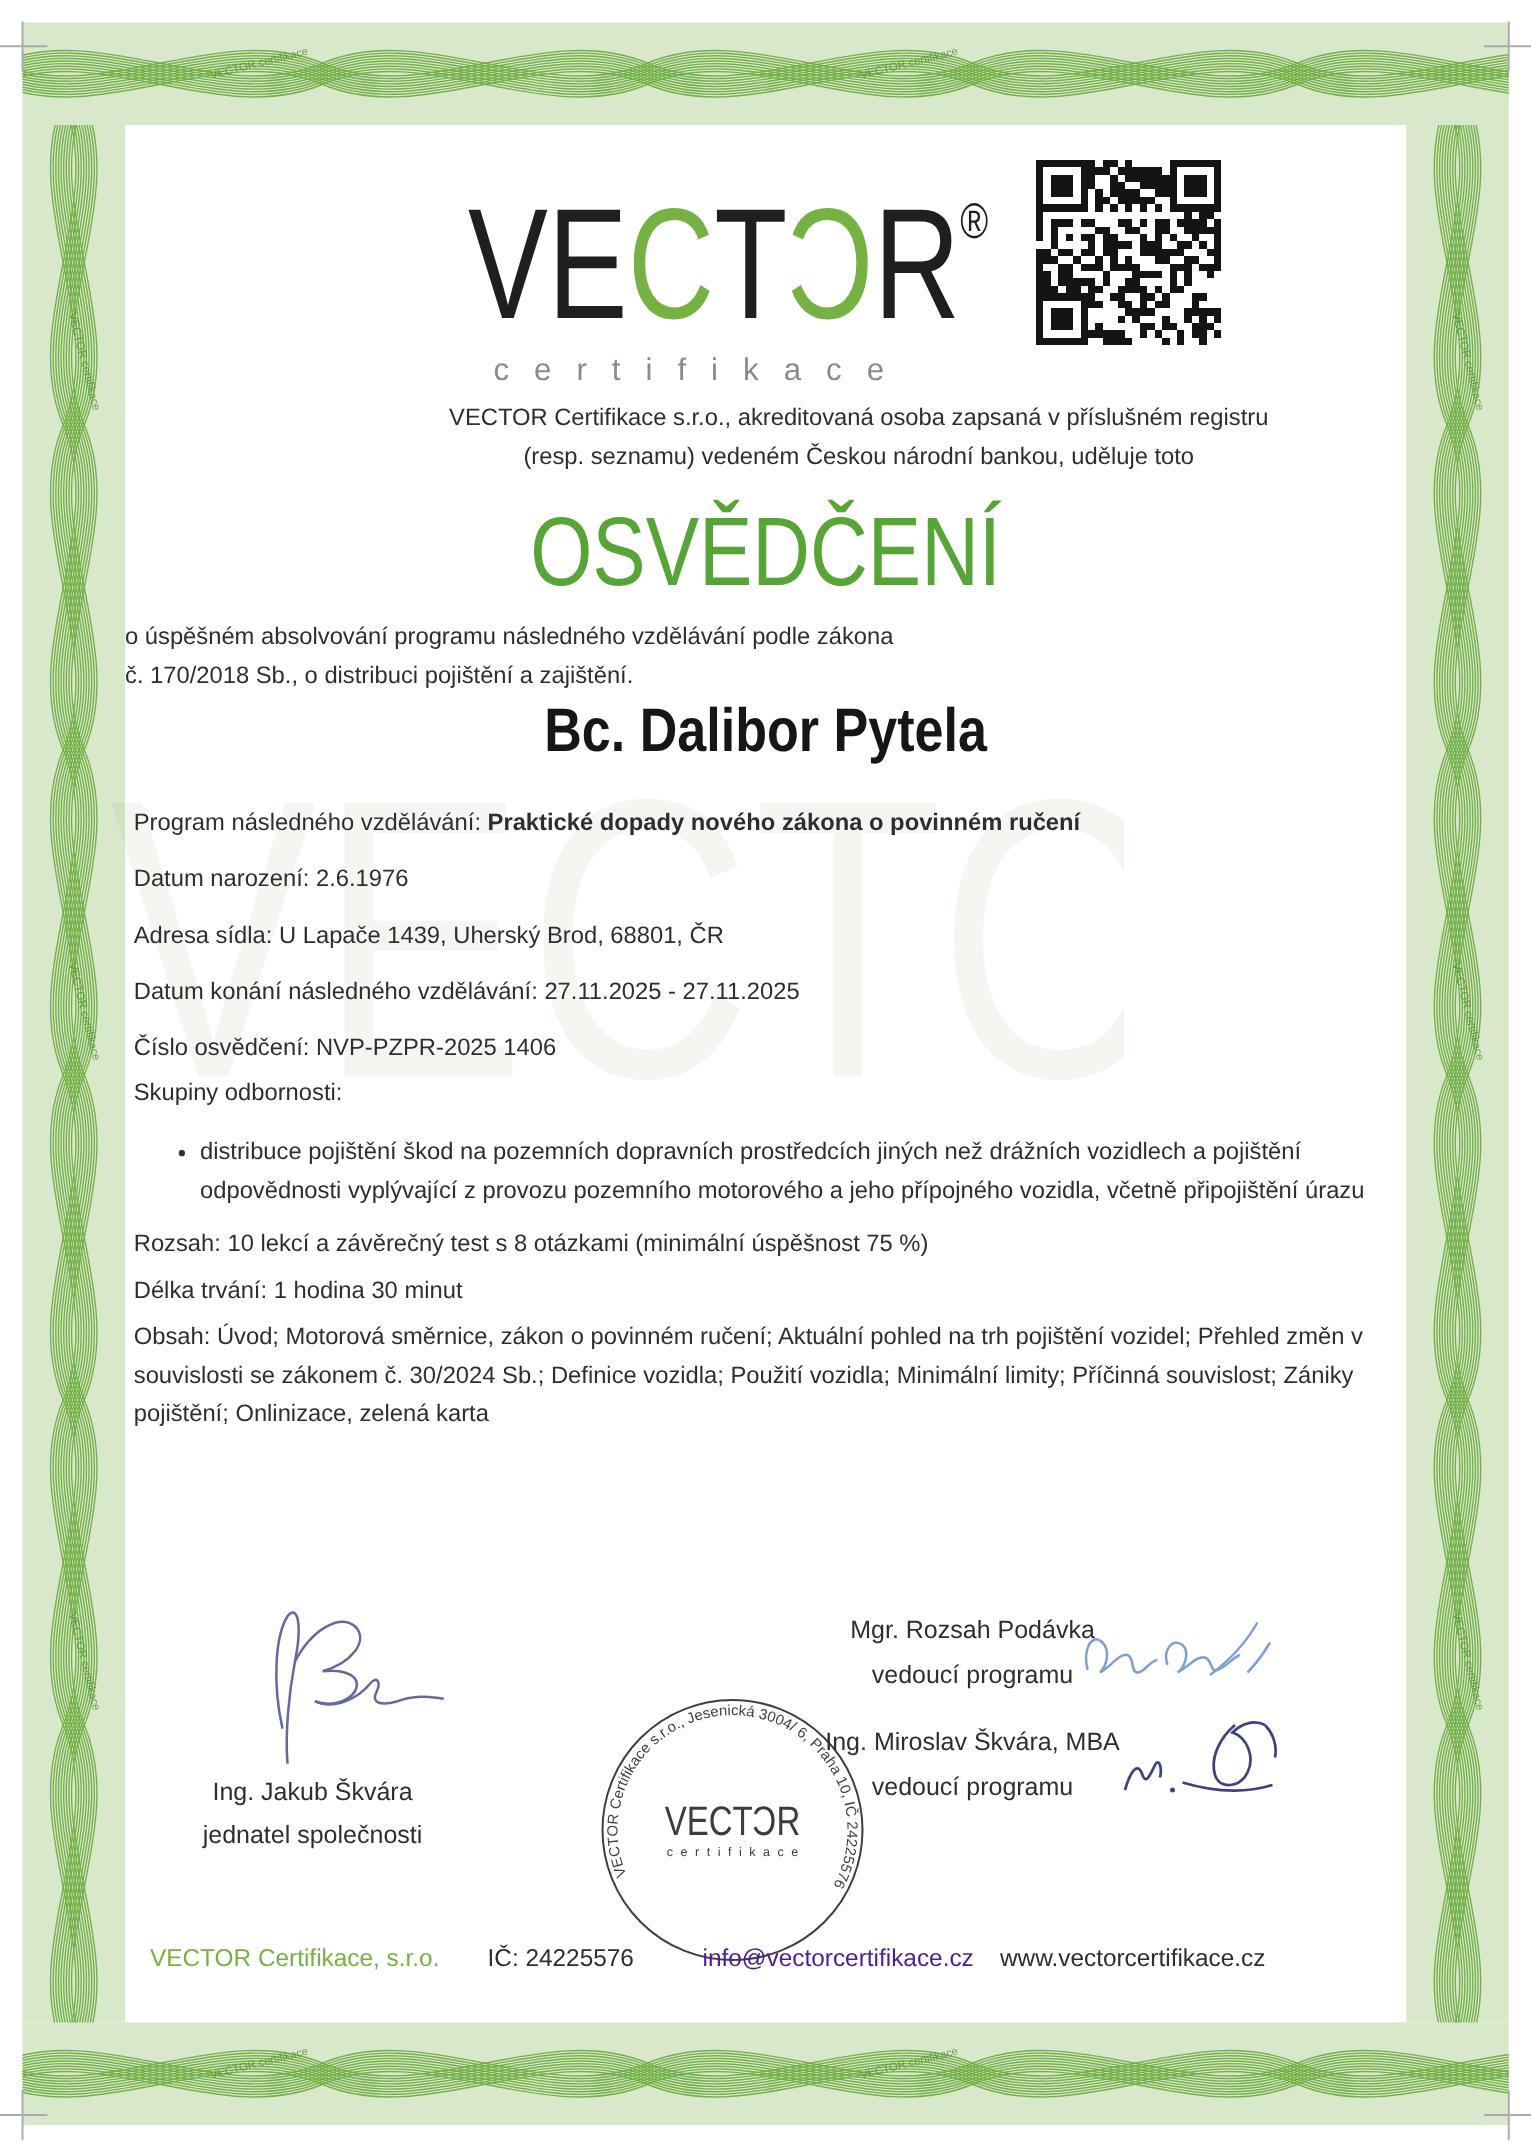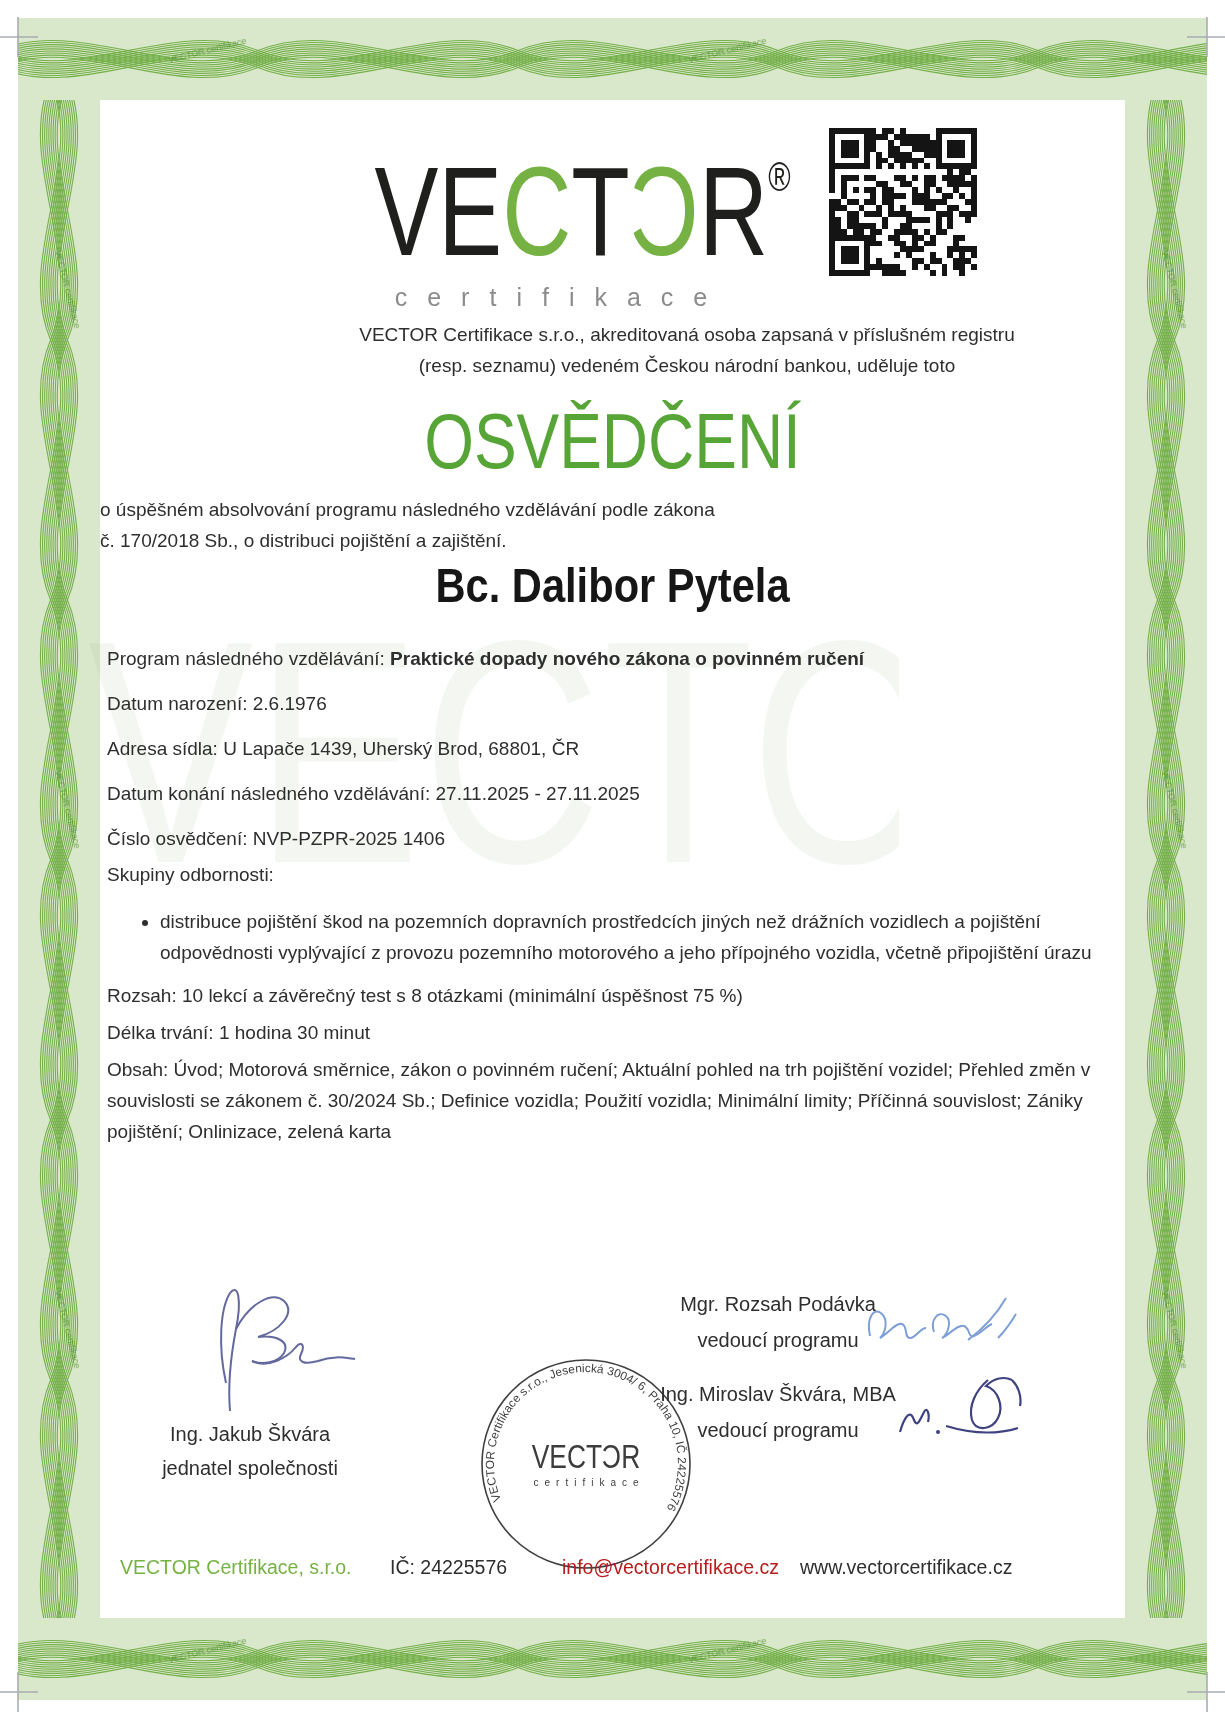--- a/index.html
+++ b/index.html
@@ -40,21 +40,21 @@
 #blk-jakub{left:110px;top:1417px;width:280px;line-height:34px}
 #blk-martin{left:628px;top:1286px;width:300px;line-height:36px}
 #blk-miroslav{left:628px;top:1376px;width:300px;line-height:36px}
 .stamp-svg{position:absolute;left:480px;top:1358px;z-index:2}
 .stamp-overlay{position:absolute;left:480px;top:1358px;width:212px;height:212px;text-align:center;z-index:2;color:#3c3c3c}
 .stamp-logo{margin-top:82px;font-size:33px;line-height:34px;transform:scaleX(.8);transform-origin:center;white-space:nowrap}
 .stamp-sub{font-size:10px;letter-spacing:6px;margin-top:3px;padding-left:6px}
 .footer span{position:absolute;top:1556px;font-size:19.5px;z-index:3;white-space:nowrap}
 #f-company{left:120px;color:#76b243}
 #f-ic{left:390px}
-#f-email{left:562px;color:#b91c1c}
+#f-email{left:562px;color:#4c1d95}
 #f-web{left:800px}
 </style>
 </head>
 <body>
 
 <svg id="band-top" class="band band-h" width="1189" height="82">
     <g fill="none" stroke="#74b049" stroke-width="1.1">
       <path d="M-20 32.6 C63.2 67.85999999999999 156.8 -2.6599999999999984 240 32.6 C323.2 67.85999999999999 416.8 -2.6599999999999984 500 32.6 C583.2 67.85999999999999 676.8 -2.6599999999999984 760 32.6 C843.2 67.85999999999999 936.8 -2.6599999999999984 1020 32.6 C1103.2 67.85999999999999 1196.8 -2.6599999999999984 1280 32.6 C1363.2 67.85999999999999 1456.8 -2.6599999999999984 1540 32.6"></path>
       <path d="M-20 34.7 C63.2 69.96 156.8 -0.5599999999999987 240 34.7 C323.2 69.96 416.8 -0.5599999999999987 500 34.7 C583.2 69.96 676.8 -0.5599999999999987 760 34.7 C843.2 69.96 936.8 -0.5599999999999987 1020 34.7 C1103.2 69.96 1196.8 -0.5599999999999987 1280 34.7 C1363.2 69.96 1456.8 -0.5599999999999987 1540 34.7"></path>
       <path d="M-20 36.8 C63.2 72.05999999999999 156.8 1.5400000000000018 240 36.8 C323.2 72.05999999999999 416.8 1.5400000000000018 500 36.8 C583.2 72.05999999999999 676.8 1.5400000000000018 760 36.8 C843.2 72.05999999999999 936.8 1.5400000000000018 1020 36.8 C1103.2 72.05999999999999 1196.8 1.5400000000000018 1280 36.8 C1363.2 72.05999999999999 1456.8 1.5400000000000018 1540 36.8"></path>

